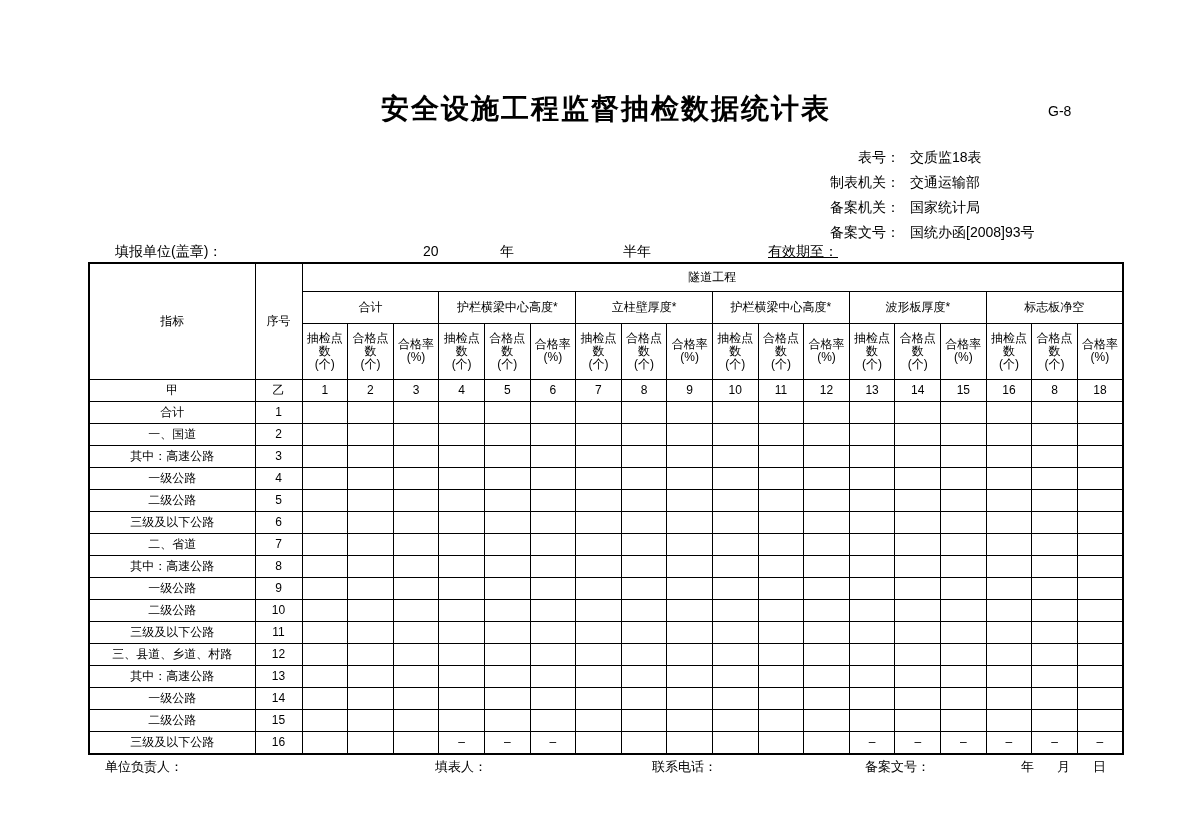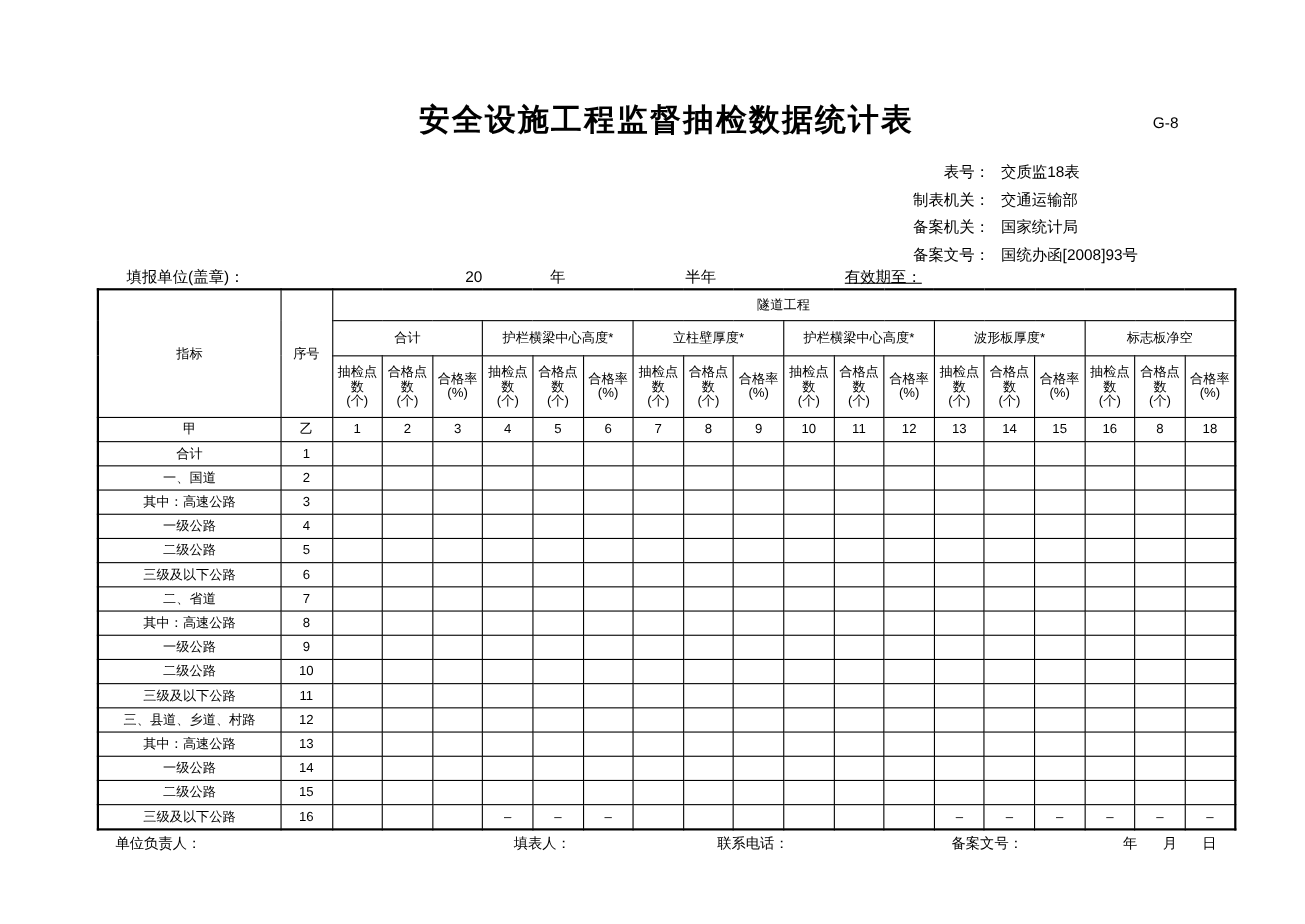--- a/index.html
+++ b/index.html
@@ -58,21 +58,21 @@
   tr.hrow-subs    { height: 56px; }
   tr.hrow-codes   { height: 22px; }
   th.section-header { font-size: 13px; }
   th.sub-header { white-space: pre-line; line-height: 13px; font-size: 12px; }
   table.stat tbody td { height: 21px; line-height: 20px; }
   td.lbl { font-size: 12px; }
 
   .footer-line { position: absolute; top: 758px; left: 88px; width: 1036px; height: 18px; font-size: 13px; }
   .footer-line span { position: absolute; white-space: nowrap; }
   .fl-resp  { left: 17px; }
-  .fl-prep  { left: 347px; margin-left: 32px; }
+  .fl-prep  { left: 347px; }
   .fl-phone { left: 564px; }
   .fl-date  { left: 777px; }
   .fl-year  { left: 933px; }
   .fl-month { left: 969px; }
   .fl-day   { left: 1005px; }
 </style>
 </head>
 <body>
 
 <div class="page">

